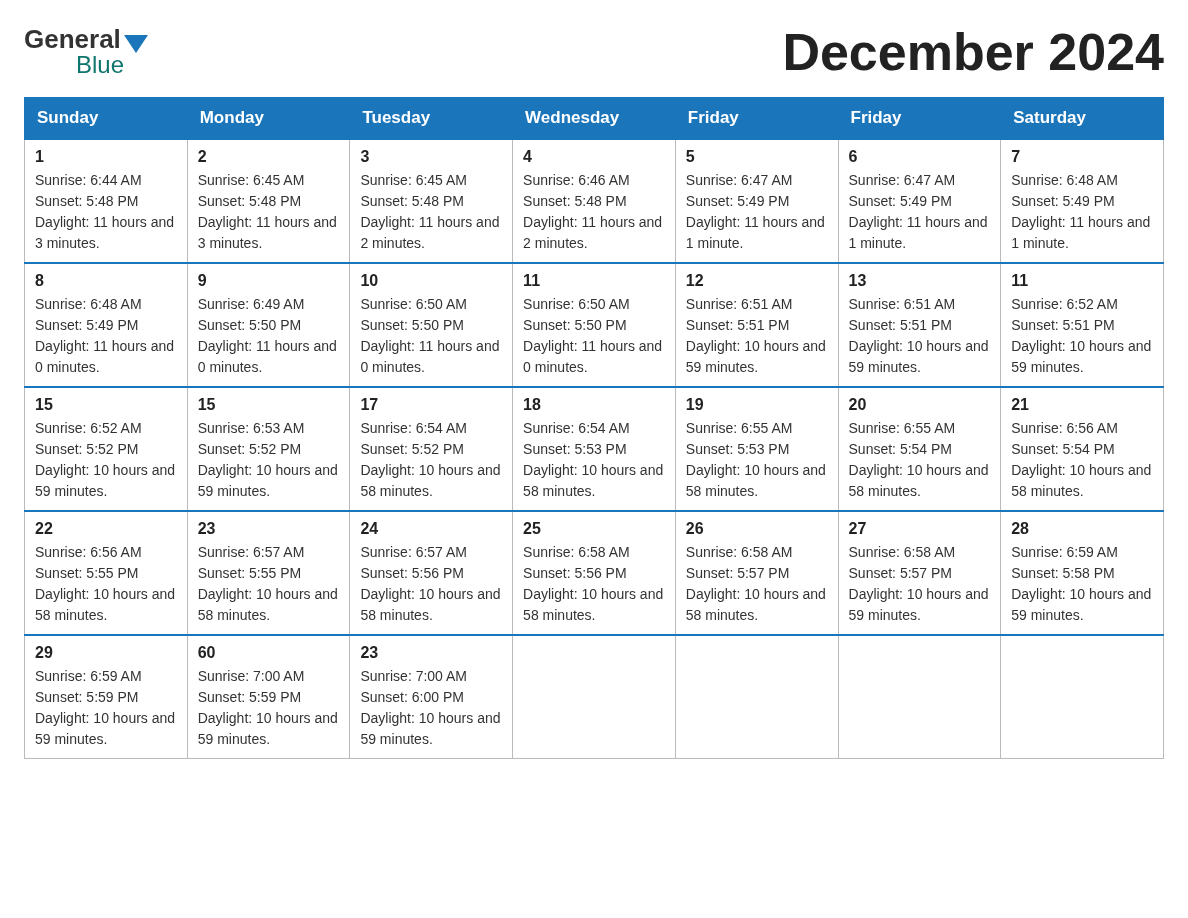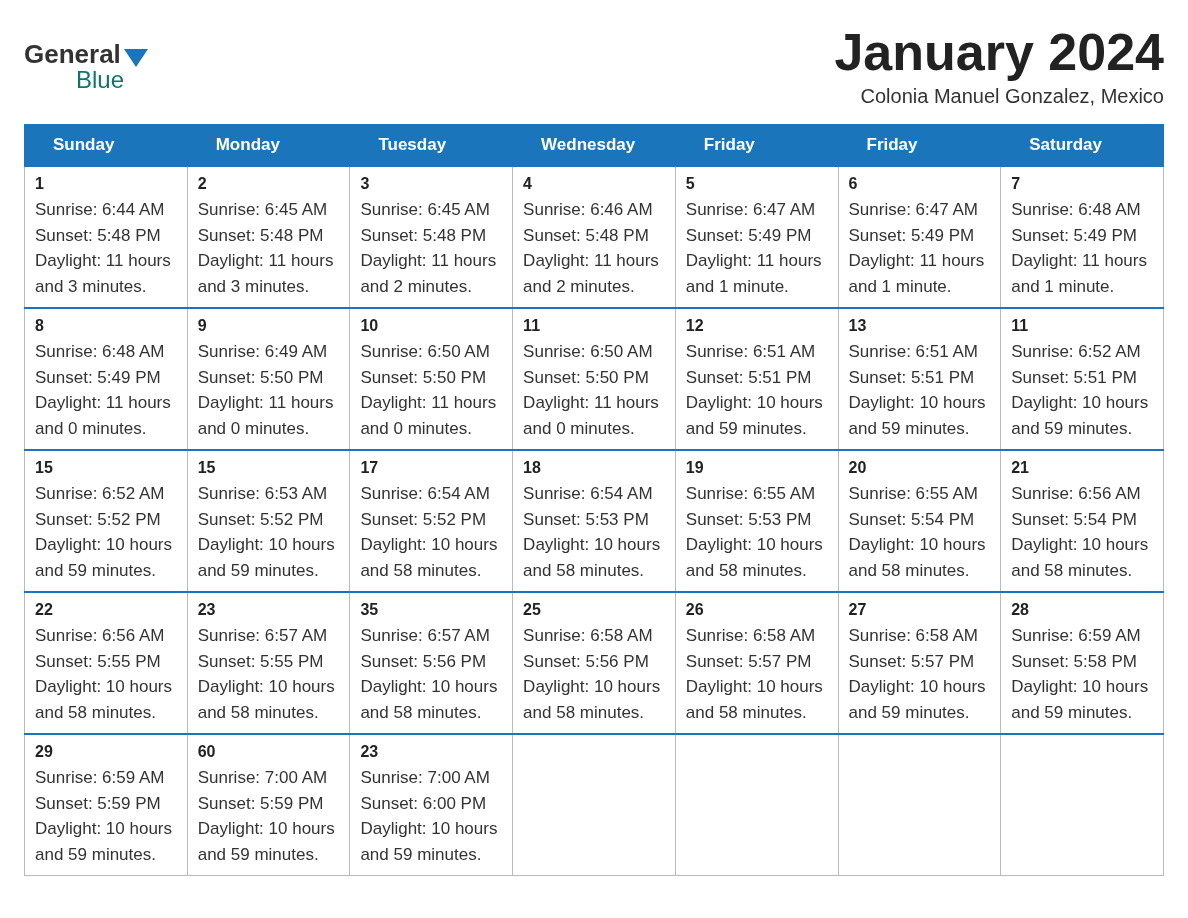--- a/index.html
+++ b/index.html
@@ -6,21 +6,21 @@
     body {
       font-family: Arial, sans-serif;
       background: #fff;
       padding: 24px;
       width: 1188px;
       min-height: 918px;
     }
     .header {
       display: flex;
       justify-content: space-between;
-      align-items: center;
+      align-items: flex-start;
       margin-bottom: 16px;
       gap: 28px;
     }
     .logo {
       display: flex;
       flex-direction: column;
       align-items: flex-start;
     }
     .logo-text {
       display: flex;
@@ -63,42 +63,42 @@
     .calendar {
       width: 100%;
       border-collapse: collapse;
       border: 1px solid #999;
     }
     .calendar th {
       background-color: #1a75bb;
       color: #fff;
       font-size: 17px;
       font-weight: bold;
-      padding: 10px 28px;
+      padding: 10px 12px;
       text-align: left;
       border: 1px solid #1a75bb;
     }
     .calendar td {
       vertical-align: top;
       padding: 8px 10px;
       border: 1px solid #bbb;
       width: 14.28%;
       min-height: 100px;
     }
     .calendar tr td {
       border-top: 2px solid #1a75bb;
     }
     .day-number {
       font-size: 16px;
       font-weight: bold;
       color: #222;
       margin-bottom: 4px;
     }
     .day-info {
-      font-size: 17px;
+      font-size: 14px;
       color: #333;
       line-height: 1.5;
     }
     .empty-cell {
       background: #fff;
     }
     .logo-line2 {
       display: flex;
       align-items: center;
       margin-top: -4px;
@@ -112,22 +112,21 @@
   <div class="logo">
     <div class="logo-text">
       <span class="logo-general">General</span>
       <span class="logo-arrow"></span>
     </div>
     <div class="logo-line2">
       <span class="logo-blue">Blue</span>
     </div>
   </div>
   <div class="title-section">
-    <div class="month-title">January 2024</div>
-    <div class="subtitle">Colonia Manuel Gonzalez, Mexico</div>
+    <div class="month-title">December 2024</div>
   </div>
 </div>
 
 <table class="calendar">
   <thead>
     <tr>
     <th>Sunday</th>
         <th>Monday</th>
         <th>Tuesday</th>
         <th>Wednesday</th>
@@ -230,21 +229,21 @@
       <tr>
         <td>
           <div class="day-number">22</div>
           <div class="day-info">Sunrise: 6:56 AM<br>Sunset: 5:55 PM<br>Daylight: 10 hours and 58 minutes.</div>
         </td>
         <td>
           <div class="day-number">23</div>
           <div class="day-info">Sunrise: 6:57 AM<br>Sunset: 5:55 PM<br>Daylight: 10 hours and 58 minutes.</div>
         </td>
         <td>
-          <div class="day-number">35</div>
+          <div class="day-number">24</div>
           <div class="day-info">Sunrise: 6:57 AM<br>Sunset: 5:56 PM<br>Daylight: 10 hours and 58 minutes.</div>
         </td>
         <td>
           <div class="day-number">25</div>
           <div class="day-info">Sunrise: 6:58 AM<br>Sunset: 5:56 PM<br>Daylight: 10 hours and 58 minutes.</div>
         </td>
         <td>
           <div class="day-number">26</div>
           <div class="day-info">Sunrise: 6:58 AM<br>Sunset: 5:57 PM<br>Daylight: 10 hours and 58 minutes.</div>
         </td>

